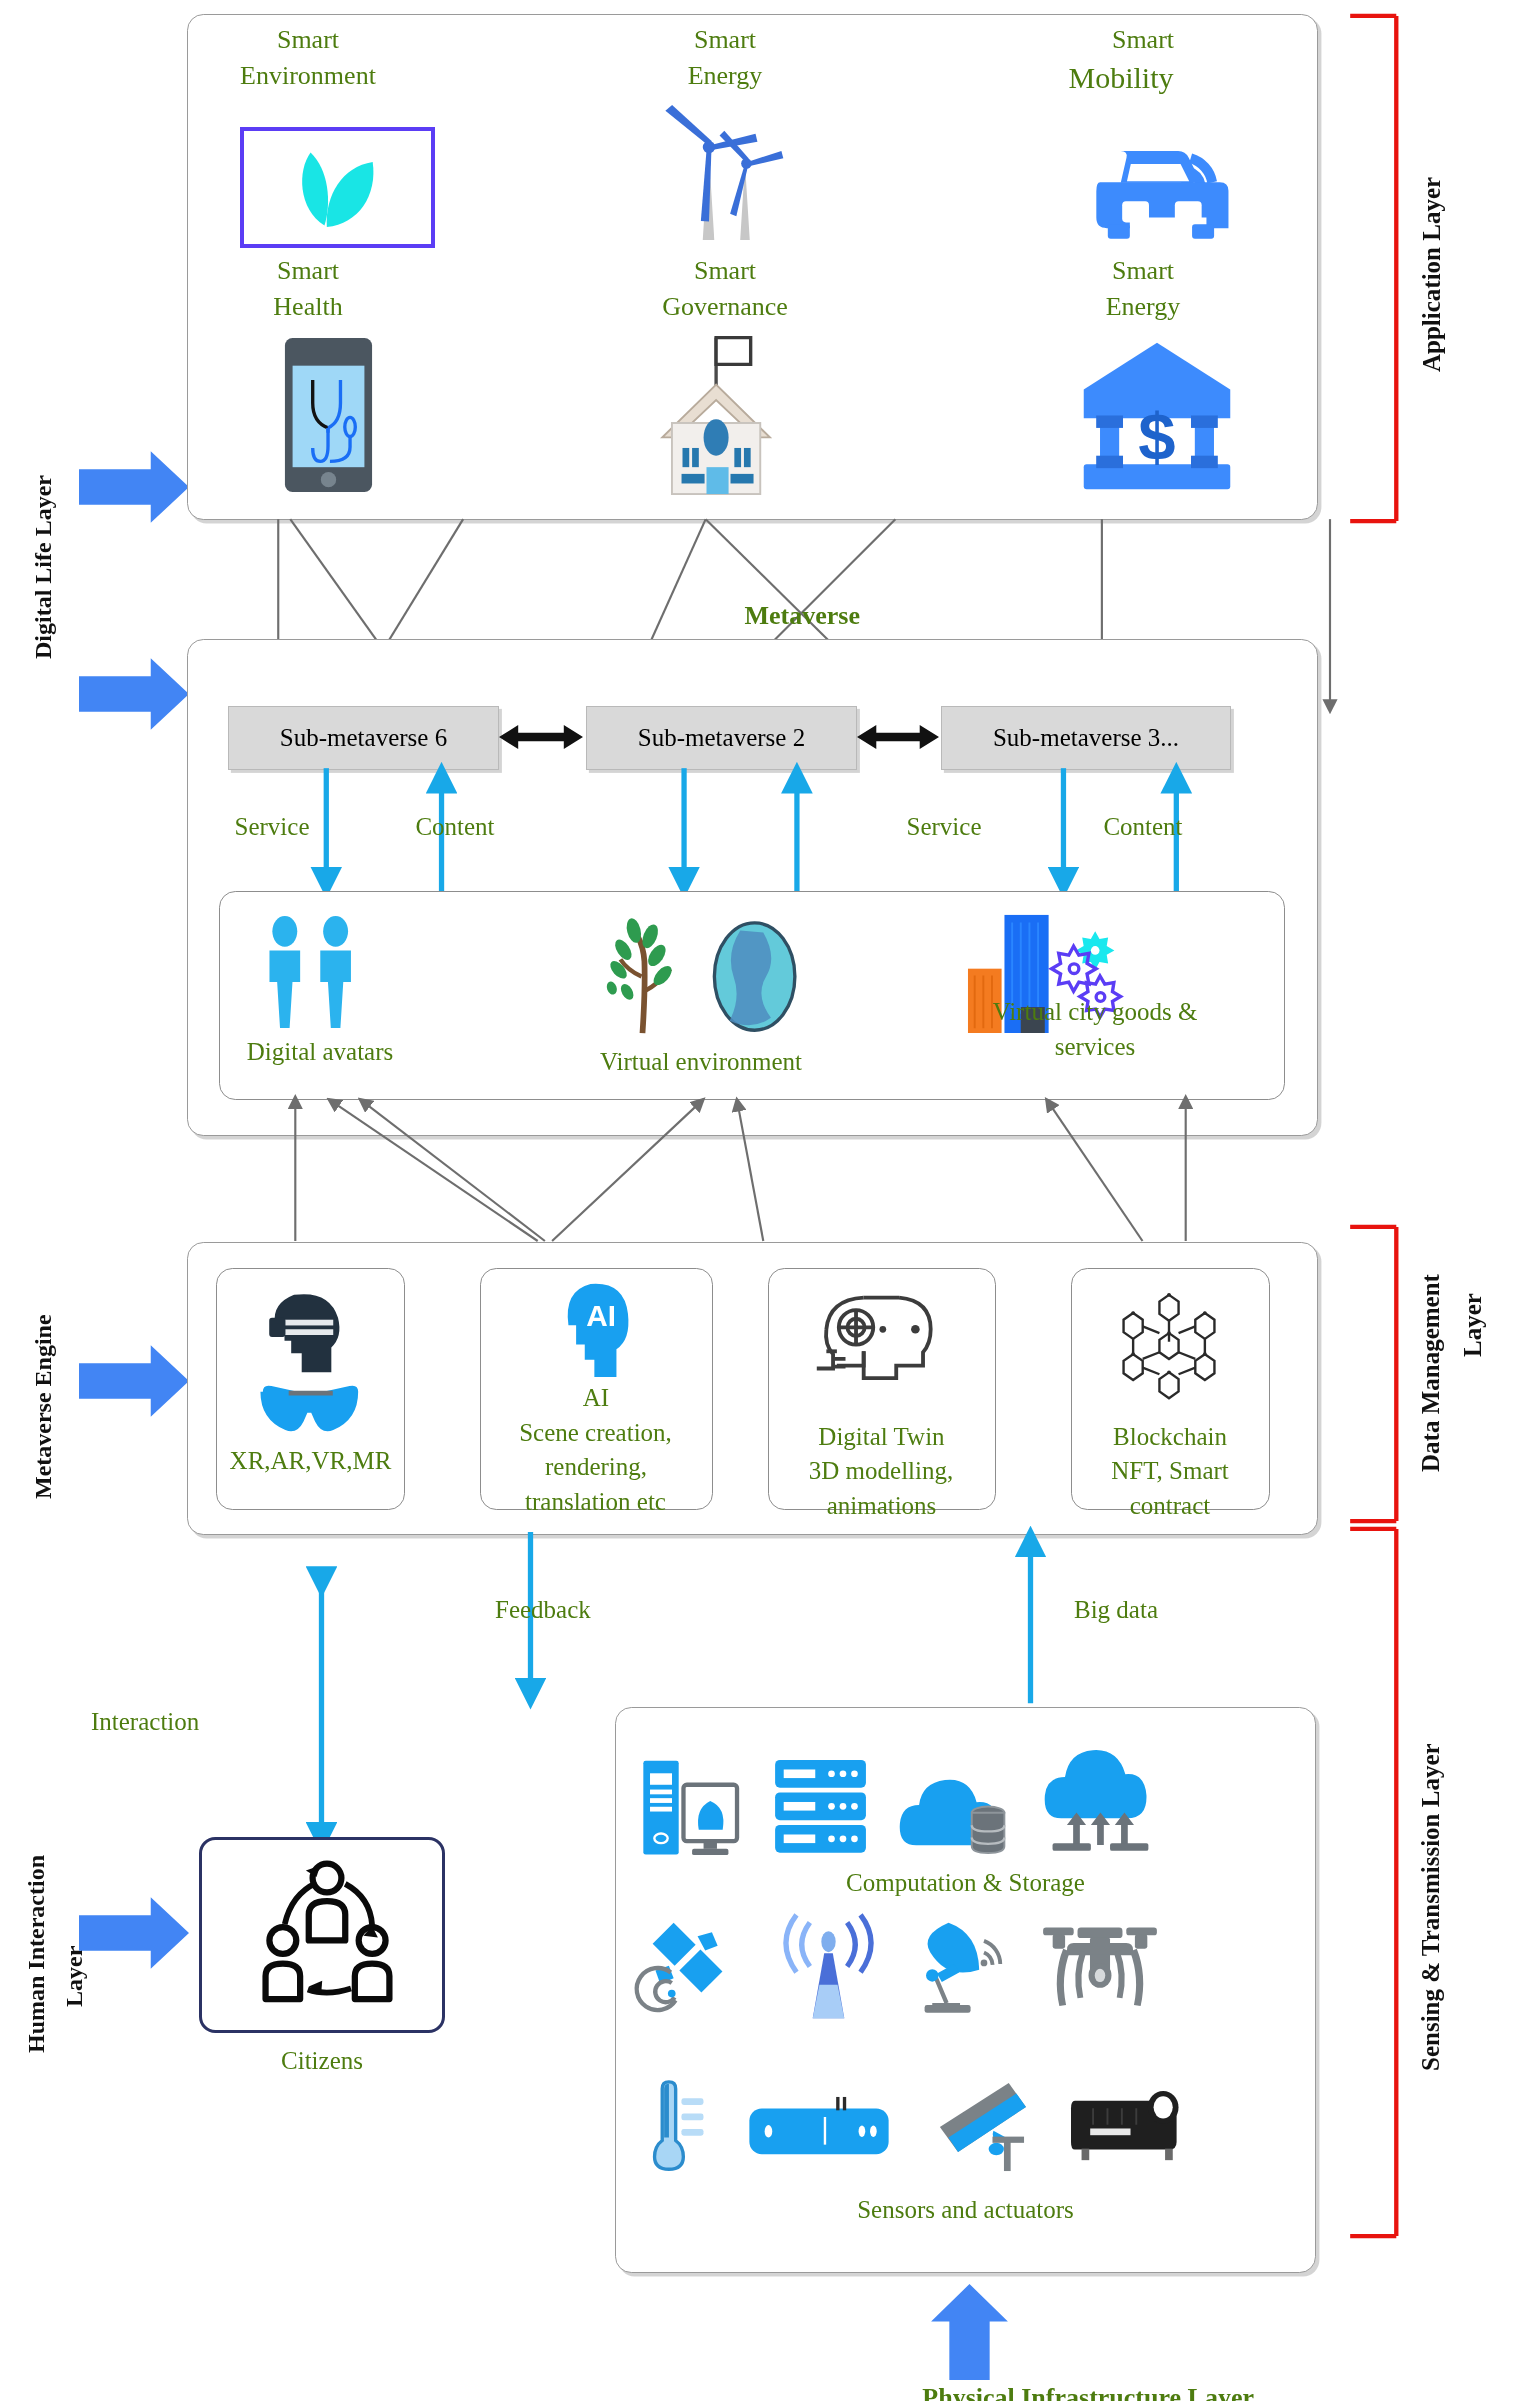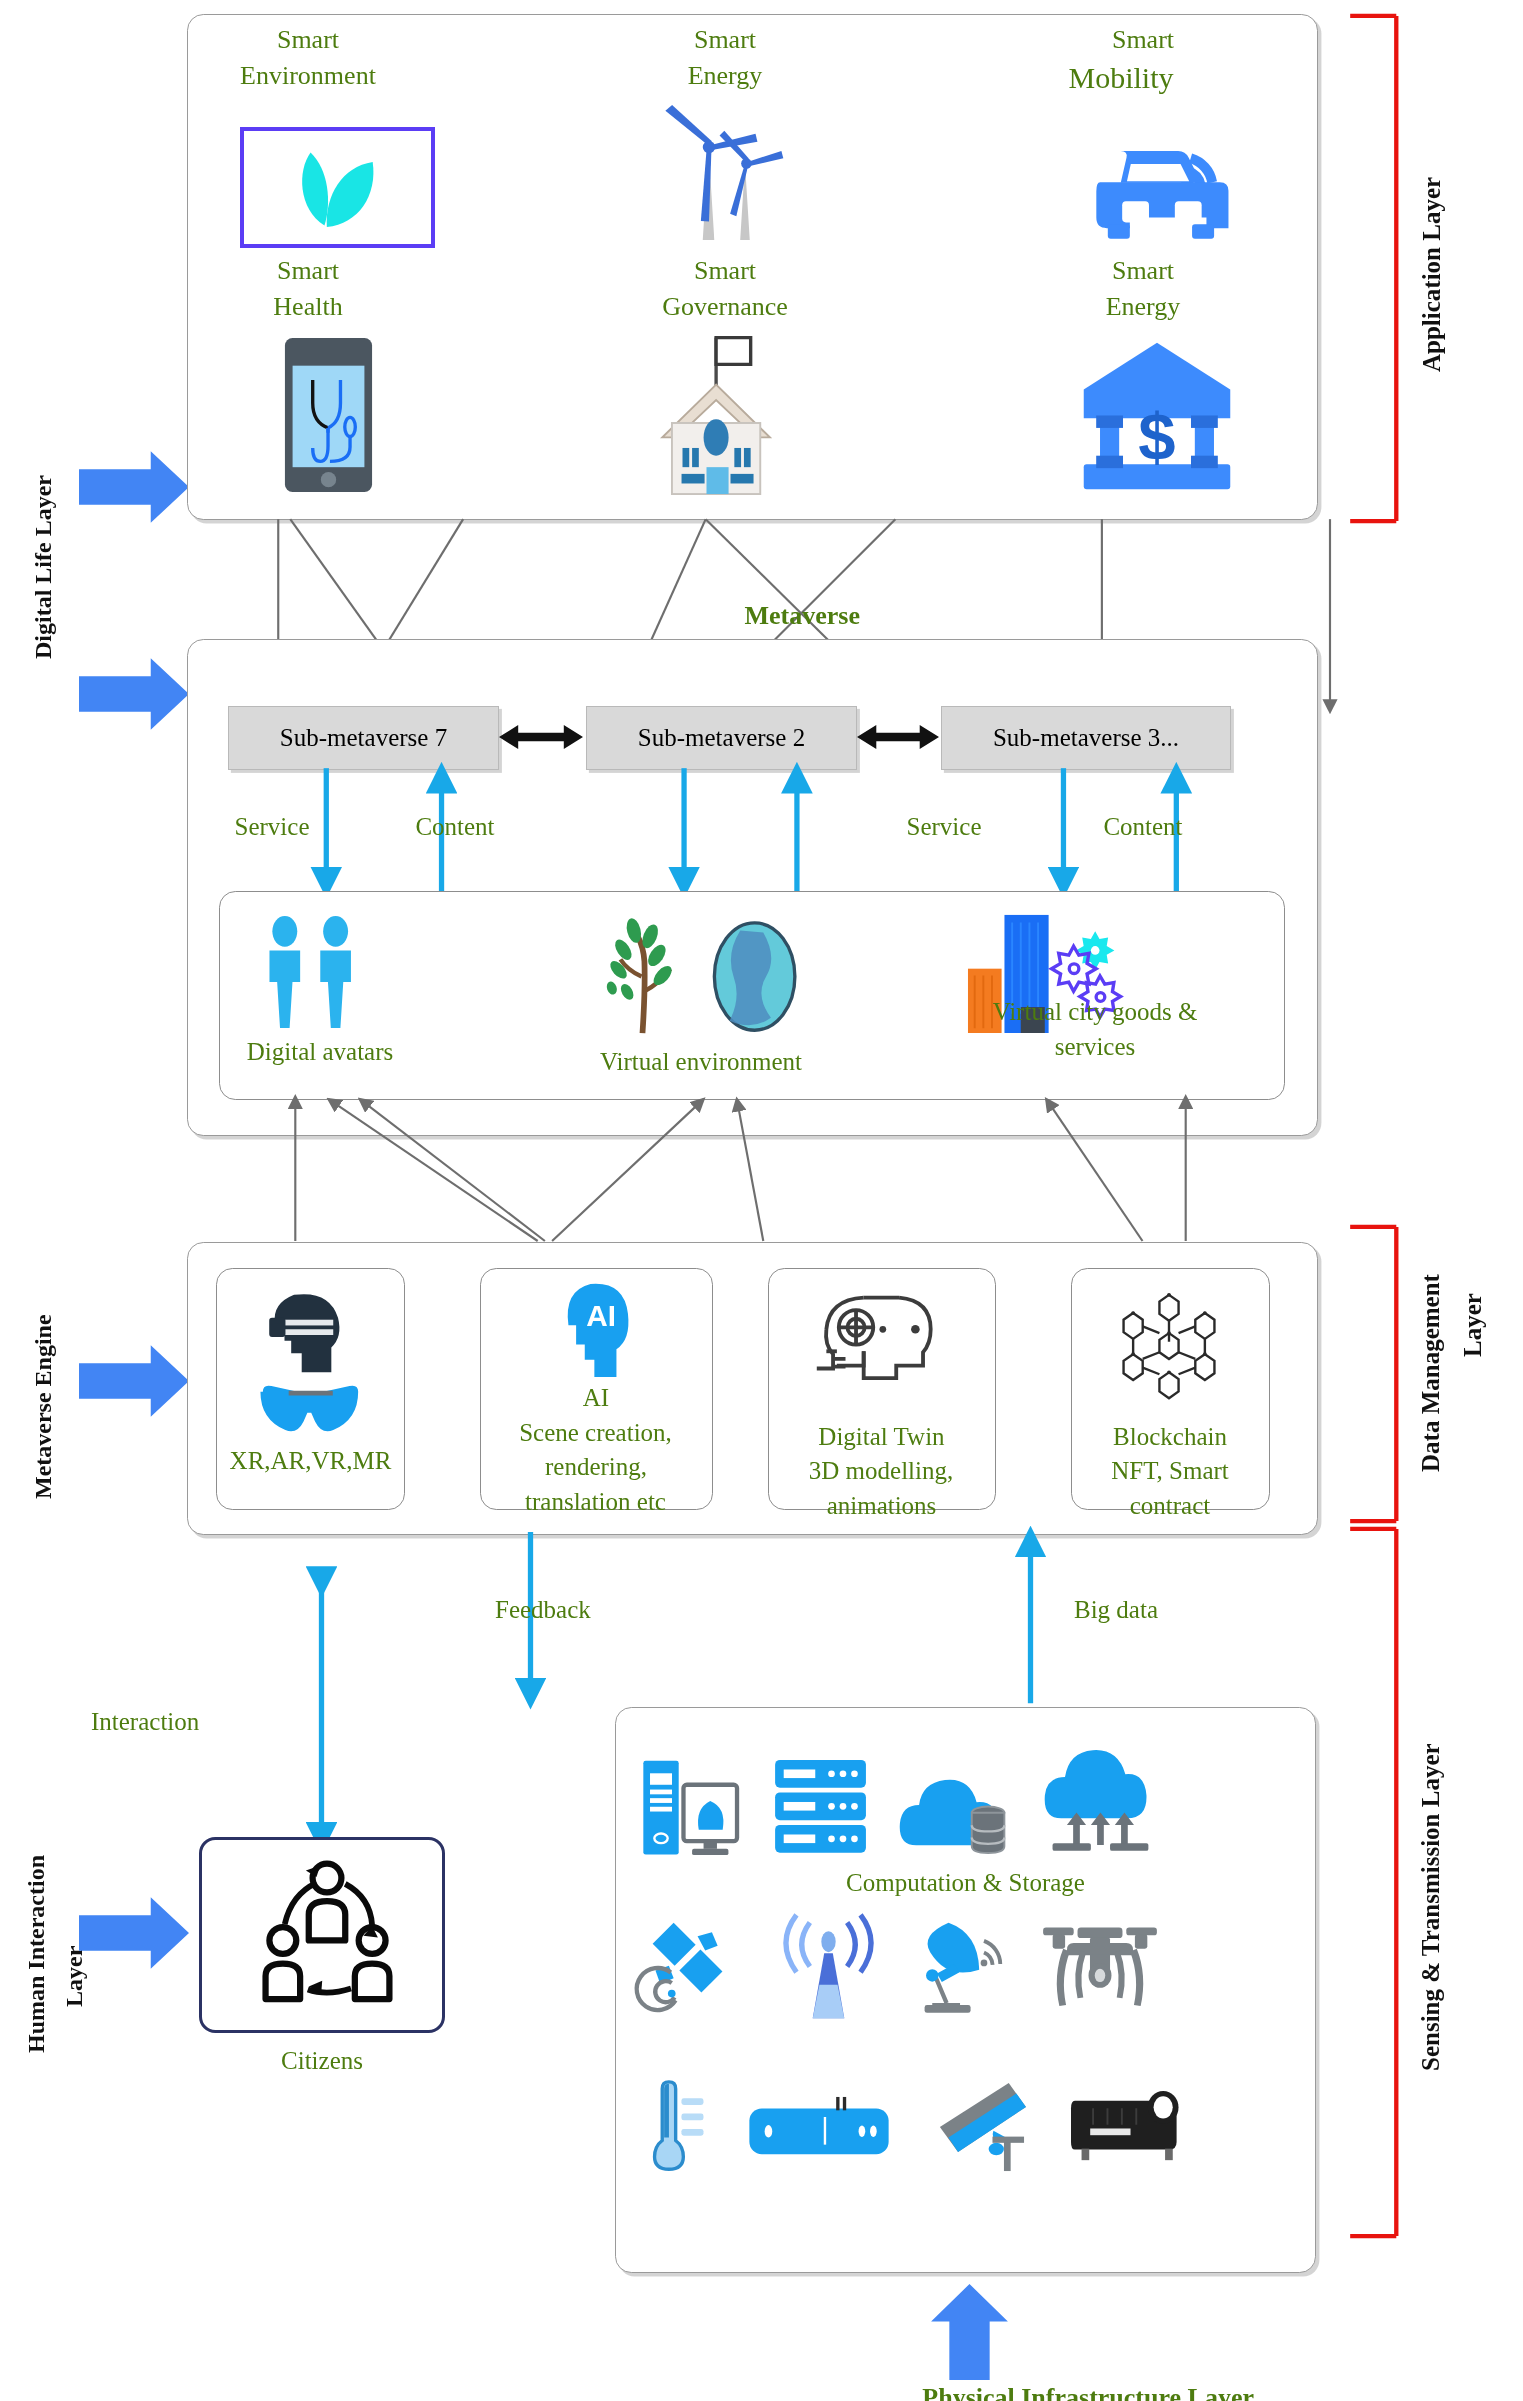--- a/index.html
+++ b/index.html
@@ -187,21 +187,21 @@
       <path d="M1905 0 L1905 400"></path>
       <path d="M2380 0 L2380 400"></path>
     </g>
   </svg>
 
   <div class="label txtbold" style="left:591px;top:600px;width:269px;font-size:26px;">Metaverse</div>
 
   <div class="rbox" style="left:187px;top:639px;width:1129px;height:495px;"></div>
 
   <div class="gbox" style="left:228px;top:706px;width:269px;height:62px;font-size:25px;">
-      <span>Sub-metaverse 7</span>
+      <span>Sub-metaverse 6</span>
     </div>
   <div class="gbox" style="left:586px;top:706px;width:269px;height:62px;font-size:25px;">
       <span>Sub-metaverse 2</span>
     </div>
   <div class="gbox" style="left:941px;top:706px;width:288px;height:62px;font-size:25px;">
       <span>Sub-metaverse 3...</span>
     </div>
 
   <svg class="abs" style="left:499px;top:720px;" width="84" height="34" viewBox="0 0 175 70">
     <path d="M0 35 L40 10 V26 H135 V10 L175 35 L135 60 V44 H40 V60 Z" fill="#111"></path>
@@ -587,20 +587,21 @@
     <ellipse cx="192" cy="42" rx="20" ry="23" fill="#fff"></ellipse>
     <rect x="40" y="86" width="84" height="14" fill="#e8e8e8"></rect>
     <g stroke="#3c3c3c" stroke-width="4">
       <path d="M46 44 v34 M76 44 v34 M106 44 v34 M136 44 v34"></path>
     </g>
     <g fill="#6a6a6a">
       <rect x="22" y="128" width="16" height="24"></rect>
       <rect x="196" y="128" width="16" height="24"></rect>
     </g>
   </svg>
+  <div class="label" style="left:639px;top:2195px;width:653px;font-size:25px;">Sensors and actuators</div>
 
   <svg class="abs" style="left:931px;top:2284px;" width="77" height="96" viewBox="0 0 160 200">
     <path d="M38 200 V78 H0 L80 0 L160 78 H122 V200 Z" fill="#4285f4"></path>
   </svg>
   <div class="label txtbold" style="left:687px;top:2382px;width:567px;font-size:26px;">Physical Infrastructure Layer</div>
 
 </div>
 
 
 </body></html>

